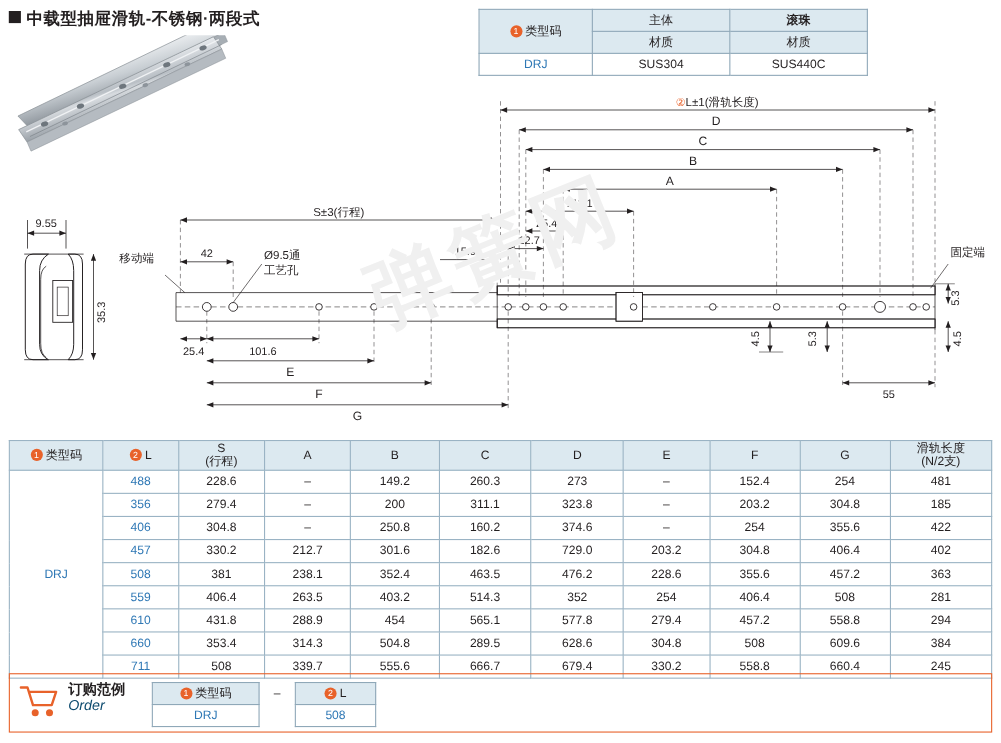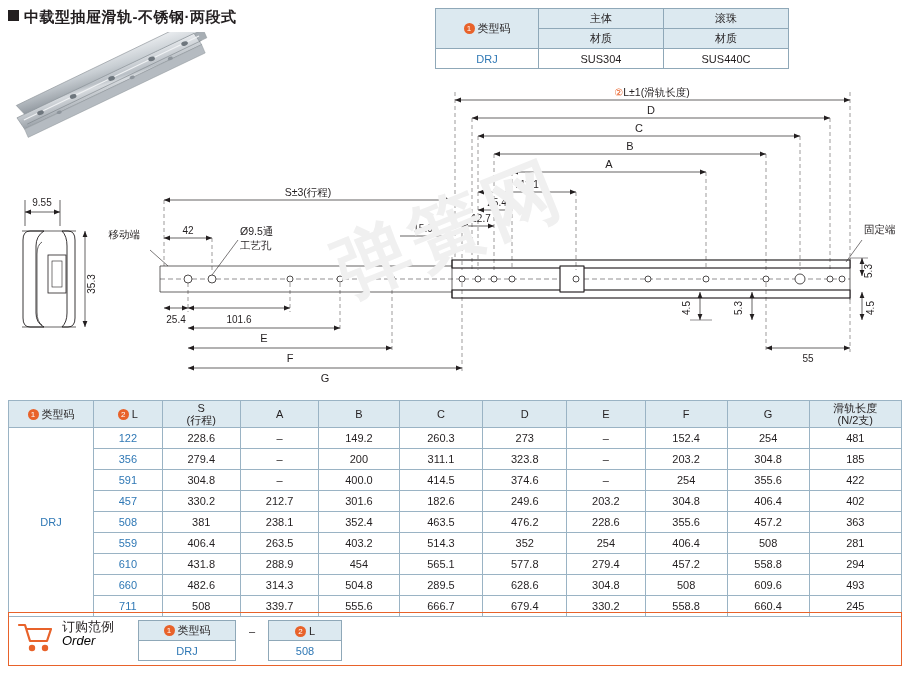--- a/index.html
+++ b/index.html
@@ -82,22 +82,22 @@
 
   
   .order-box{
     position:absolute;left:8px;top:612px;width:894px;height:54px;
     border:1px solid #e8622a;
     box-sizing:border-box;
   }
   .order-label{
     position:absolute;left:62px;top:620px;font-size:12px;color:#231f20;line-height:14px;
   }
-  .order-label .ord{font-size:13px;}
-  .order-label .sub{font-size:13px;font-style:italic;color:#000000;}
+  .order-label .ord{font-size:13px;font-weight:bold;}
+  .order-label .sub{font-size:13px;font-style:italic;color:#0c4a6e;}
   .order-table{
     position:absolute;left:138px;top:620px;
     border-collapse:collapse;font-size:11px;
   }
   .order-table td{
     border:1px solid #8fa8b8;
     text-align:center;height:17px;padding:1px 8px;
   }
   .order-table .hd{background:#dce9f0;}
   .order-table .v{color:#2f78b5;background:#fff;}
@@ -158,21 +158,21 @@
     </svg>
   </div>
 
   <table class="type-table">
     <tbody>
         <tr>
       <td class="hd" rowspan="2" style="width:90px;">
         <span class="badge">1</span><span>类型码</span>
       </td>
       <td class="lbl" style="width:112px;">主体</td>
-      <td class="lbl" style="width:112px;">滚珠</td>
+      <td class="lbl" style="width:112px;font-weight:bold;">滚珠</td>
     </tr>
     <tr>
       <td class="lbl">材质</td>
       <td class="lbl">材质</td>
     </tr>
     <tr>
       <td class="val blue">DRJ</td>
       <td class="val">SUS304</td>
       <td class="val">SUS440C</td>
     </tr>
@@ -448,21 +448,21 @@
         <th style="width:82px">F</th>
         <th style="width:82px">G</th>
         <th style="width:94px">
           <span>滑轨长度</span><br><span>(N/2支)</span>
         </th>
       </tr>
     </thead>
     <tbody>
       <tr>
         <td class="type-cell" rowspan="9">DRJ</td>
-        <td class="blue">122</td>
+        <td class="blue">488</td>
         <td>228.6</td>
         <td>–</td>
         <td>149.2</td>
         <td>260.3</td>
         <td>273</td>
         <td>–</td>
         <td>152.4</td>
         <td>254</td>
         <td>481</td>
       </tr>
@@ -472,38 +472,38 @@
         <td>–</td>
         <td>200</td>
         <td>311.1</td>
         <td>323.8</td>
         <td>–</td>
         <td>203.2</td>
         <td>304.8</td>
         <td>185</td>
       </tr>
       <tr>
-        <td class="blue">591</td>
+        <td class="blue">406</td>
         <td>304.8</td>
         <td>–</td>
-        <td>400.0</td>
-        <td>414.5</td>
+        <td>250.8</td>
+        <td>160.2</td>
         <td>374.6</td>
         <td>–</td>
         <td>254</td>
         <td>355.6</td>
         <td>422</td>
       </tr>
       <tr>
         <td class="blue">457</td>
         <td>330.2</td>
         <td>212.7</td>
         <td>301.6</td>
         <td>182.6</td>
-        <td>249.6</td>
+        <td>729.0</td>
         <td>203.2</td>
         <td>304.8</td>
         <td>406.4</td>
         <td>402</td>
       </tr>
       <tr>
         <td class="blue">508</td>
         <td>381</td>
         <td>238.1</td>
         <td>352.4</td>
@@ -533,29 +533,29 @@
         <td>454</td>
         <td>565.1</td>
         <td>577.8</td>
         <td>279.4</td>
         <td>457.2</td>
         <td>558.8</td>
         <td>294</td>
       </tr>
       <tr>
         <td class="blue">660</td>
-        <td>482.6</td>
+        <td>353.4</td>
         <td>314.3</td>
         <td>504.8</td>
         <td>289.5</td>
         <td>628.6</td>
         <td>304.8</td>
         <td>508</td>
         <td>609.6</td>
-        <td>493</td>
+        <td>384</td>
       </tr>
       <tr>
         <td class="blue">711</td>
         <td>508</td>
         <td>339.7</td>
         <td>555.6</td>
         <td>666.7</td>
         <td>679.4</td>
         <td>330.2</td>
         <td>558.8</td>

